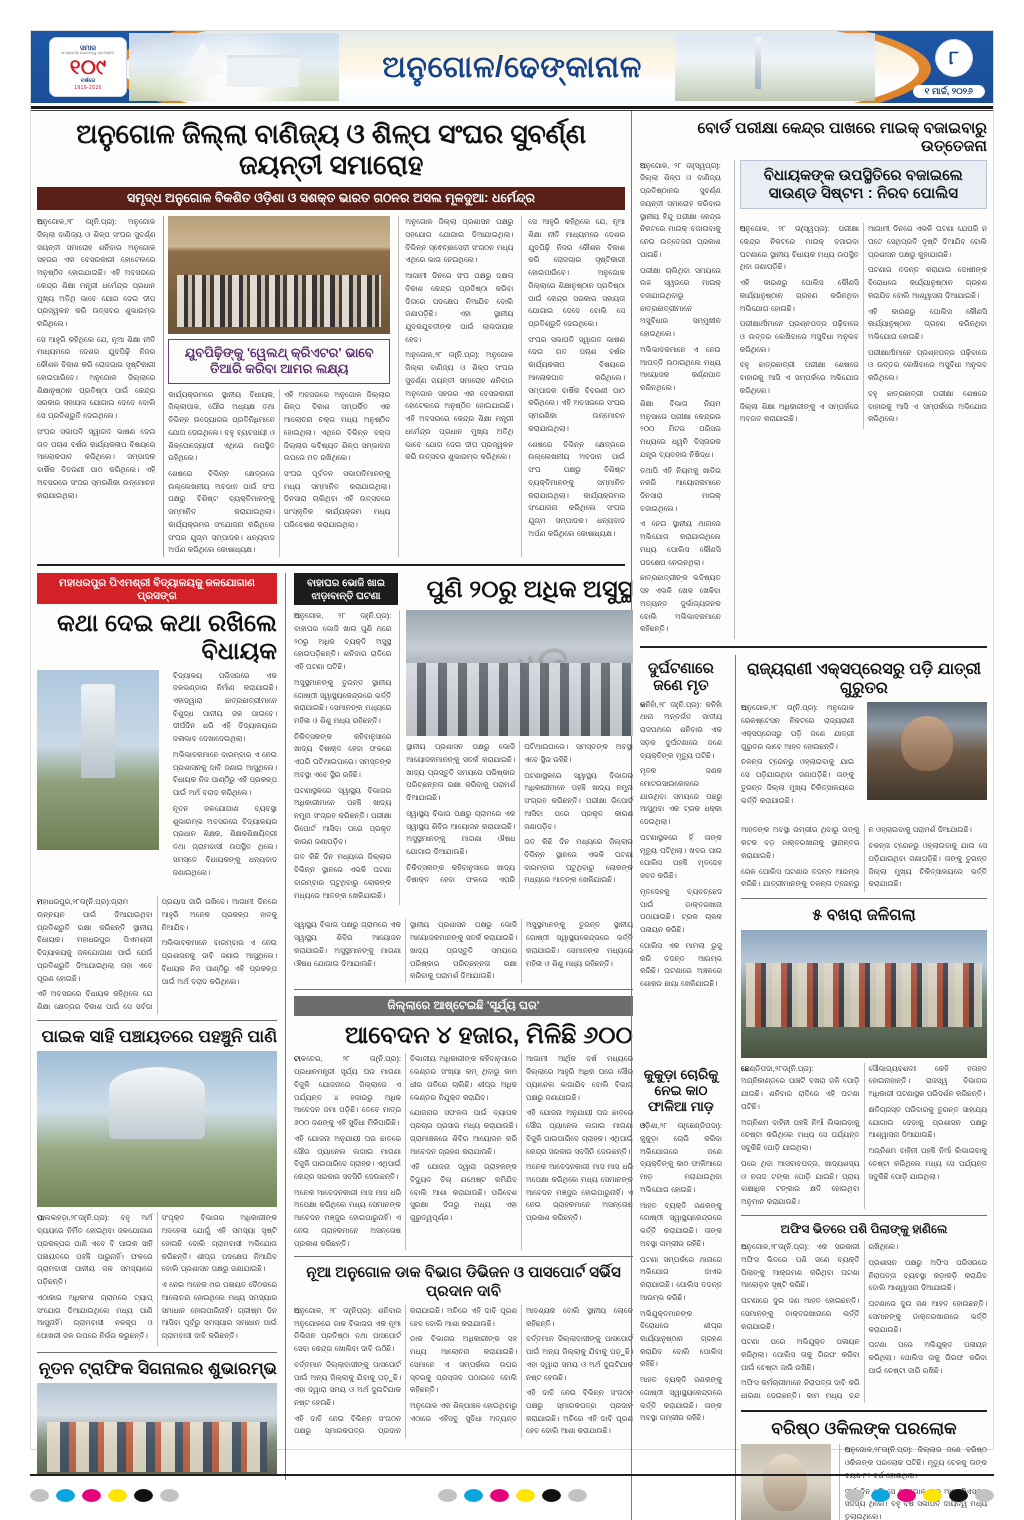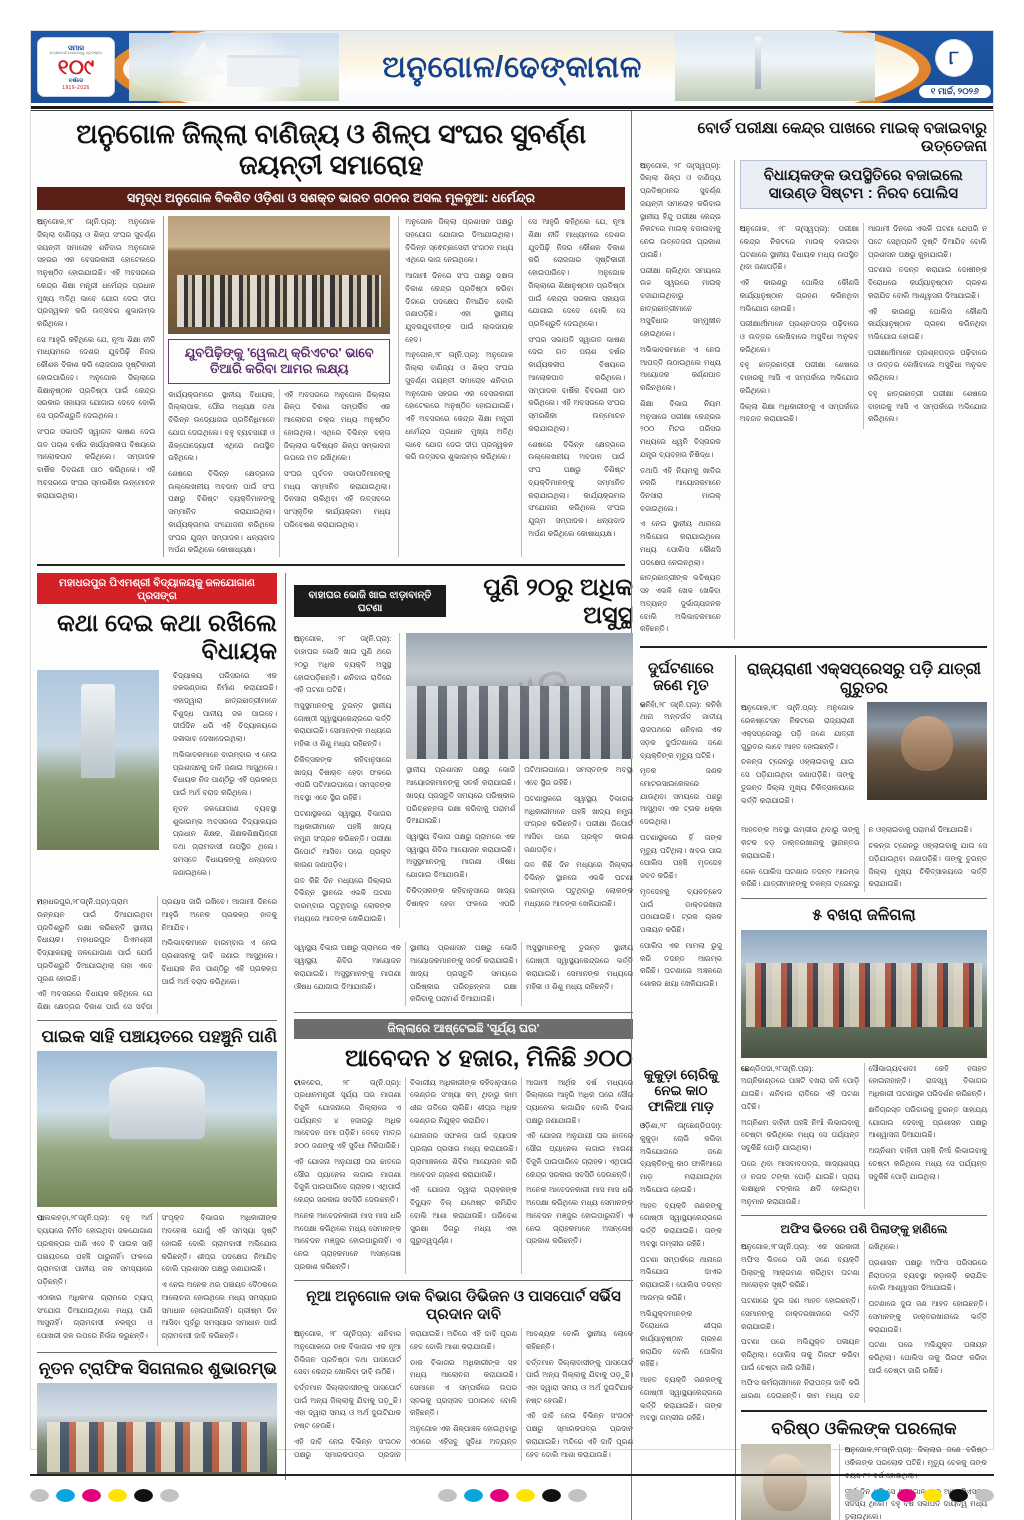--- a/index.html
+++ b/index.html
@@ -79,21 +79,21 @@
     position: absolute; left: 0; right: 0; top: 50%;
     transform: translateY(-50%);
     text-align: center;
     font-size: 30px; font-weight: bold;
     color: #14438c;
     letter-spacing: .5px;
     text-shadow: 0 1px 0 #ffffff;
     z-index: 5;
   }
   .mh-logo {
-    position: absolute; left: 6px; top: 6px;
+    position: absolute; left: 18px; top: 6px;
     width: 78px; height: 60px;
     background: #ffffff;
     border-radius: 7px;
     border: 1px solid #c8d6e6;
     display: flex; flex-direction: column;
     align-items: center; justify-content: center;
     z-index: 6;
   }
   .mh-logo-top { font-size: 7px; color: #13438b; font-weight: bold; line-height: 1; }
   .mh-logo-sub { font-size: 3.6px; color: #555; letter-spacing: .2px; line-height: 1.3; }
@@ -104,21 +104,21 @@
   .mh-pageno {
     position: absolute; right: 20px; top: 8px;
     width: 38px; height: 38px; border-radius: 50%;
     background: #ffffff;
     border: 1px solid #ccd9e8;
     display: flex; align-items: center; justify-content: center;
     font-size: 19px; font-weight: bold; color: #12407f;
     z-index: 6;
   }
   .mh-date {
-    position: absolute; right: 2px; bottom: 5px;
+    position: absolute; right: 8px; bottom: 5px;
     background: #ffffff;
     border-radius: 9px;
     padding: 1px 12px;
     font-size: 9px; font-weight: bold; color: #12407f;
     z-index: 6;
   }
 
   .rule-thick { height: 3px; background: #1a1a1a; margin: 3px 0 0 0; }
   .rule-thin  { height: 1px; background: #3a3a3a; margin: 1px 0 0 0; }
 
@@ -409,21 +409,21 @@
               <h2 class="hd hd-md">ନୂତନ ଟ୍ରାଫିକ ସିଗନାଲର ଶୁଭାରମ୍ଭ</h2>
               <div class="photo ph-signal" style="height:92px;margin-bottom:5px;"></div>
 
             </div>
           </div>
 
           <div style="width:348px;padding-left:8px;border-left:1px solid #7a7a7a;">
 
             <div>
               <div class="flexrow" style="align-items:center;gap:6px;">
-                <div class="kicker-black" style="width:152px;">ବାହାଘର ଭୋଜି ଖାଇ ଝାଡ଼ାବାନ୍ତି ଘଟଣା</div>
+                <div class="kicker-black" style="width:104px;">ବାହାଘର ଭୋଜି ଖାଇ ଝାଡ଼ାବାନ୍ତି ଘଟଣା</div>
                 <h2 class="hd hd-lg" style="flex:1;margin:0;">ପୁଣି ୨୦ରୁ ଅଧିକ ଅସୁସ୍ଥ</h2>
               </div>
               <div class="flexrow" style="margin-top:5px;">
                 <div style="width:100px;">
                   <p class="bt first">ଅନୁଗୋଳ, ୨୮ ତା(ନି.ପ୍ର): ବାହାଘର ଭୋଜି ଖାଇ ପୁଣି ଥରେ ୨୦ରୁ ଅଧିକ ବ୍ୟକ୍ତି ଅସୁସ୍ଥ ହୋଇପଡ଼ିଛନ୍ତି। ଶନିବାର ରାତିରେ ଏହି ଘଟଣା ଘଟିଛି।</p>
                   <p class="bt">ଅସୁସ୍ଥମାନଙ୍କୁ ତୁରନ୍ତ ସ୍ଥାନୀୟ ଗୋଷ୍ଠୀ ସ୍ୱାସ୍ଥ୍ୟକେନ୍ଦ୍ରରେ ଭର୍ତ୍ତି କରାଯାଇଛି। ସେମାନଙ୍କ ମଧ୍ୟରେ ମହିଳା ଓ ଶିଶୁ ମଧ୍ୟ ରହିଛନ୍ତି।</p>
                   <p class="bt">ଚିକିତ୍ସକଙ୍କ କହିବାନୁସାରେ ଖାଦ୍ୟ ବିଷାକ୍ତ ହେବା ଫଳରେ ଏପରି ଘଟିଥାଇପାରେ। ସମସ୍ତଙ୍କ ଅବସ୍ଥା ଏବେ ସ୍ଥିର ରହିଛି।</p>
                   <p class="bt">ଘଟଣାସ୍ଥଳରେ ସ୍ୱାସ୍ଥ୍ୟ ବିଭାଗର ଅଧିକାରୀମାନେ ପହଞ୍ଚି ଖାଦ୍ୟ ନମୁନା ସଂଗ୍ରହ କରିଛନ୍ତି। ପରୀକ୍ଷା ରିପୋର୍ଟ ଆସିବା ପରେ ପ୍ରକୃତ କାରଣ ଜଣାପଡ଼ିବ।</p>
                   <p class="bt">ଗତ କିଛି ଦିନ ମଧ୍ୟରେ ଜିଲ୍ଲାର ବିଭିନ୍ନ ସ୍ଥାନରେ ଏଭଳି ଘଟଣା ବାରମ୍ବାର ଘଟୁଥିବାରୁ ଲୋକଙ୍କ ମଧ୍ୟରେ ଆତଙ୍କ ଖେଳିଯାଇଛି।</p>
                 </div>

